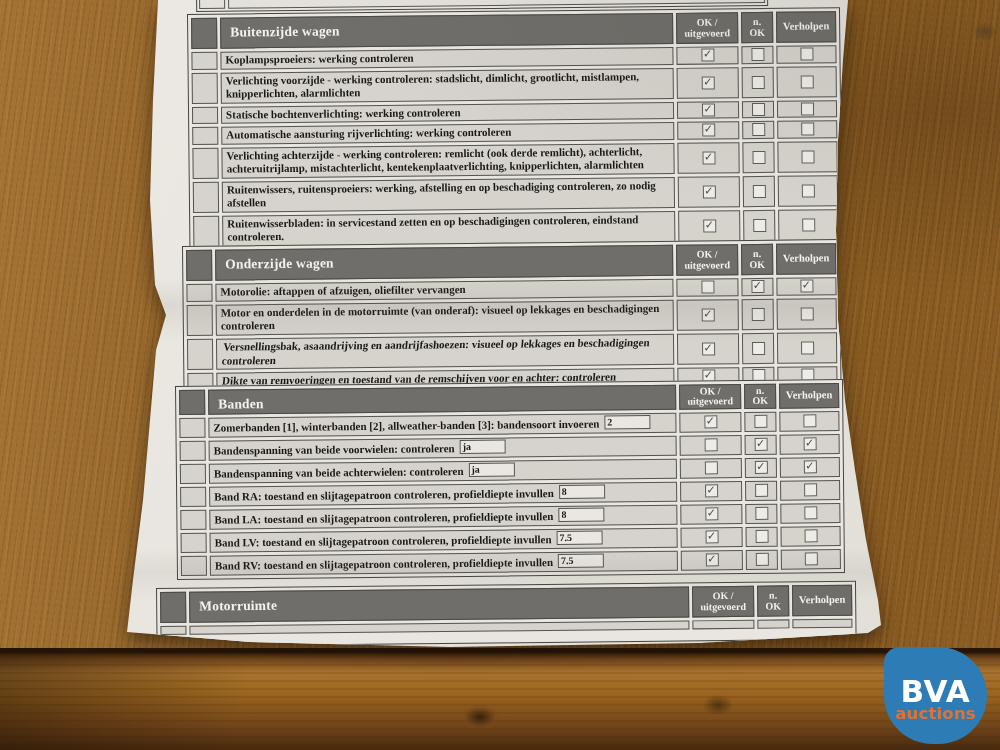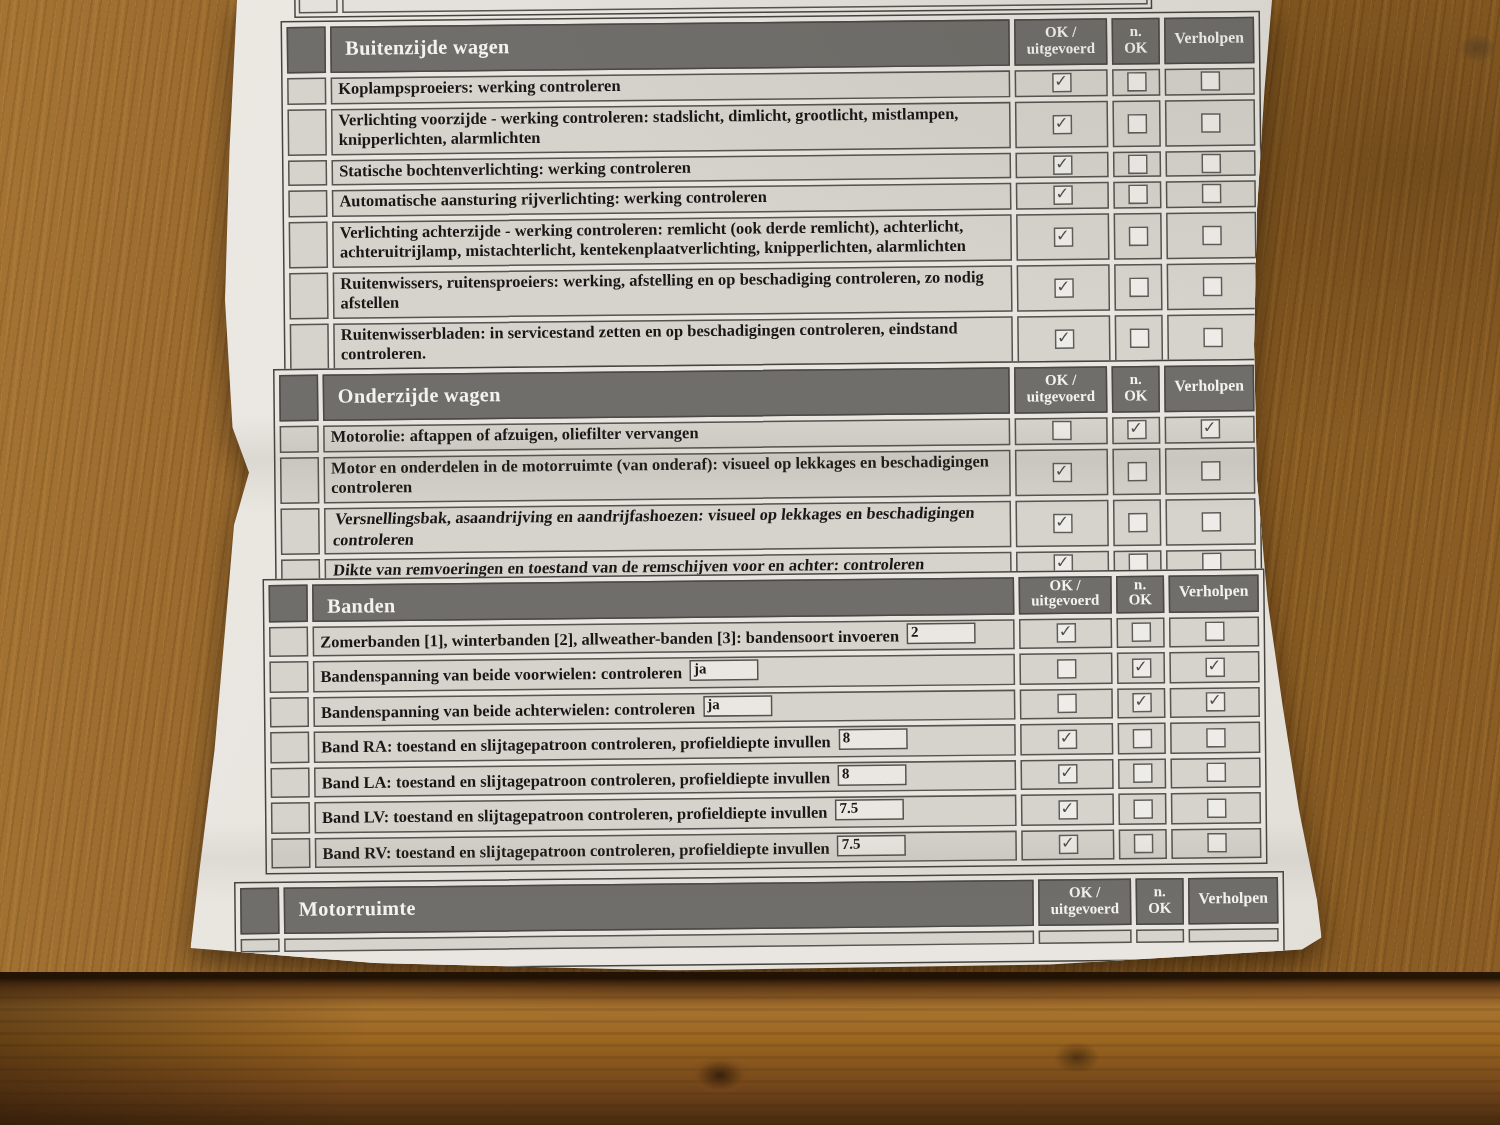--- a/index.html
+++ b/index.html
@@ -415,13 +415,17 @@
         <div class="cell c-desc"></div>
         <div class="cell c-chk"></div>
         <div class="cell c-chk c-nok"></div>
         <div class="cell c-chk c-ver"></div>
       </div>
     </div>
 
   </div>
   </div>
 
+  <div class="logo">
+    <span class="logo-main">BVA</span>
+    <span class="logo-sub">auctions</span>
+  </div>
 </div>
 
 </body></html>

